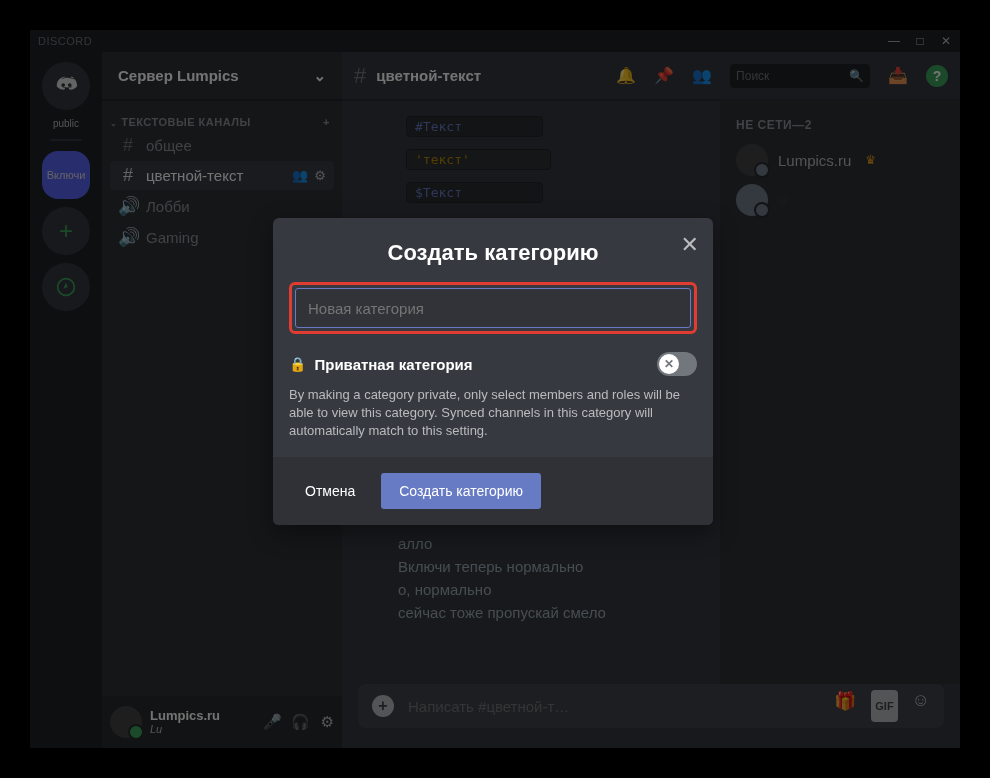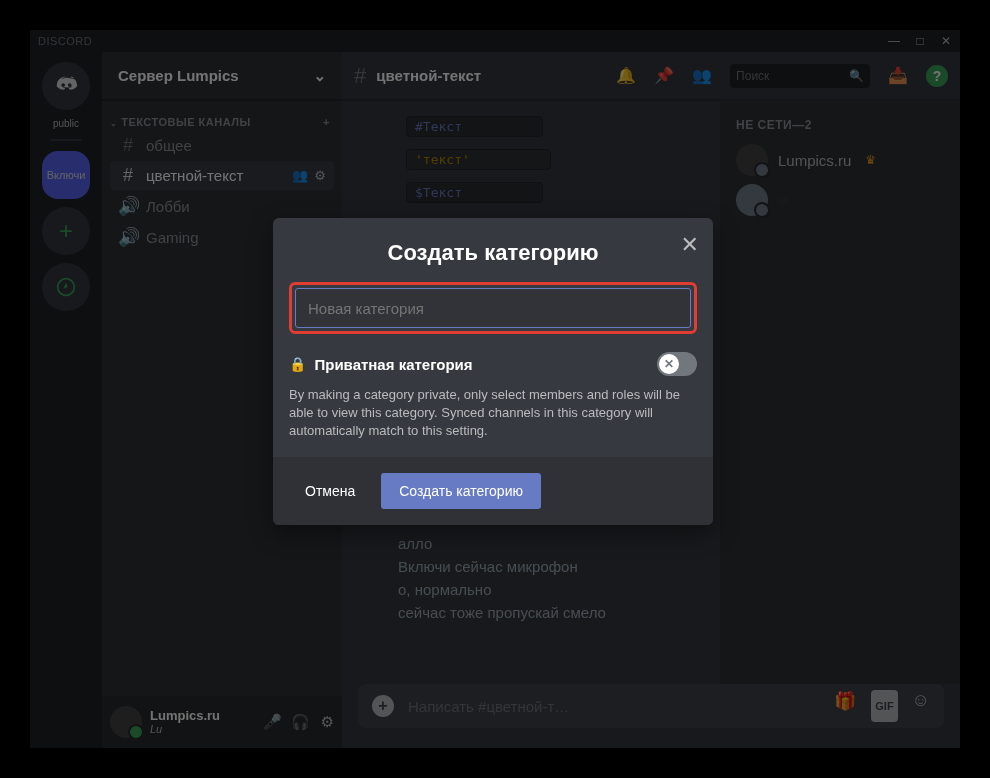--- a/index.html
+++ b/index.html
@@ -192,21 +192,21 @@
             <span class="help-icon">?</span>
           </div>
         </div>
         <div class="chat-body">
           <div class="chat-messages">
             <div class="msg code blue">#Текст</div><br>
             <div class="msg code yellow">'текст'</div><br>
             <div class="msg code blue">$Текст</div>
             <div style="height:320px"></div>
             <div class="msg plain">алло</div>
-            <div class="msg plain">Включи сейчас микрофон</div>
+            <div class="msg plain">Включи теперь нормально</div>
             <div class="msg plain">о, нормально</div>
             <div class="msg plain">сейчас тоже пропускай смело</div>
           </div>
           <div class="member-col">
             <div class="member-head">НЕ СЕТИ—2</div>
             <div class="member">
               <div class="avatar gray"></div>
               <span class="mname">Lumpics.ru</span>
               <span class="crown">♛</span>
             </div>

